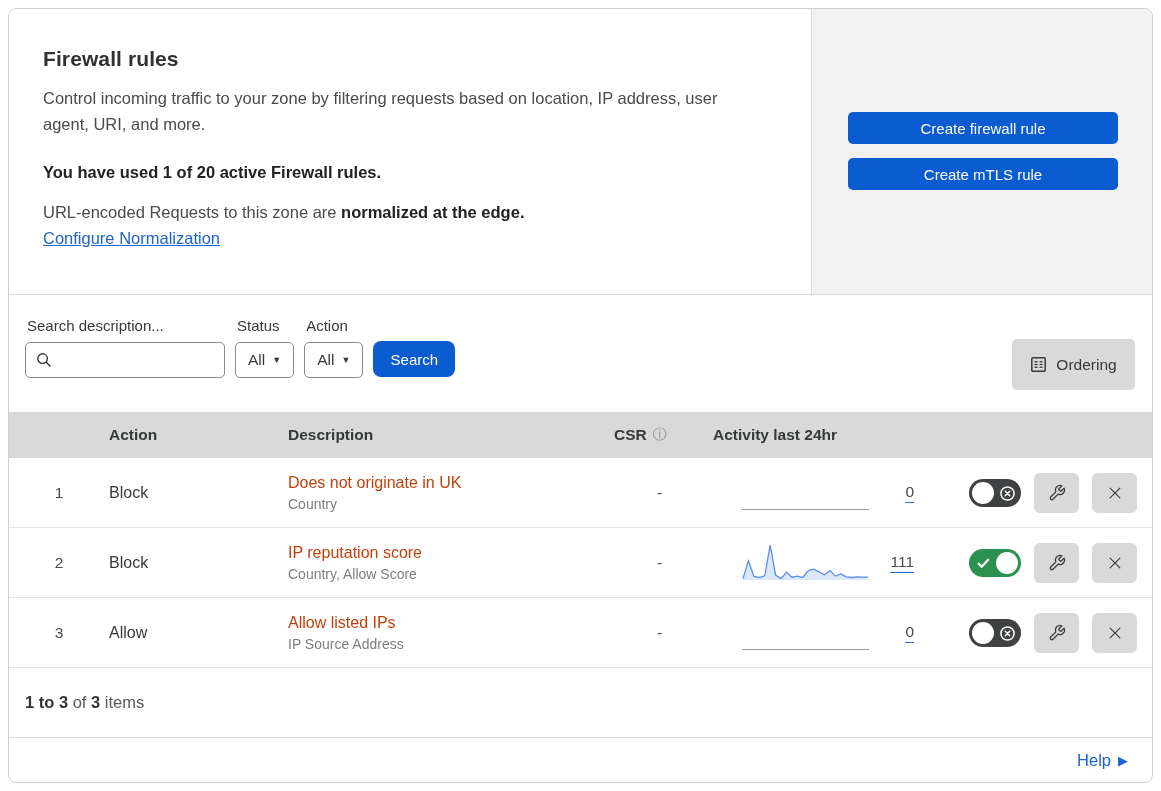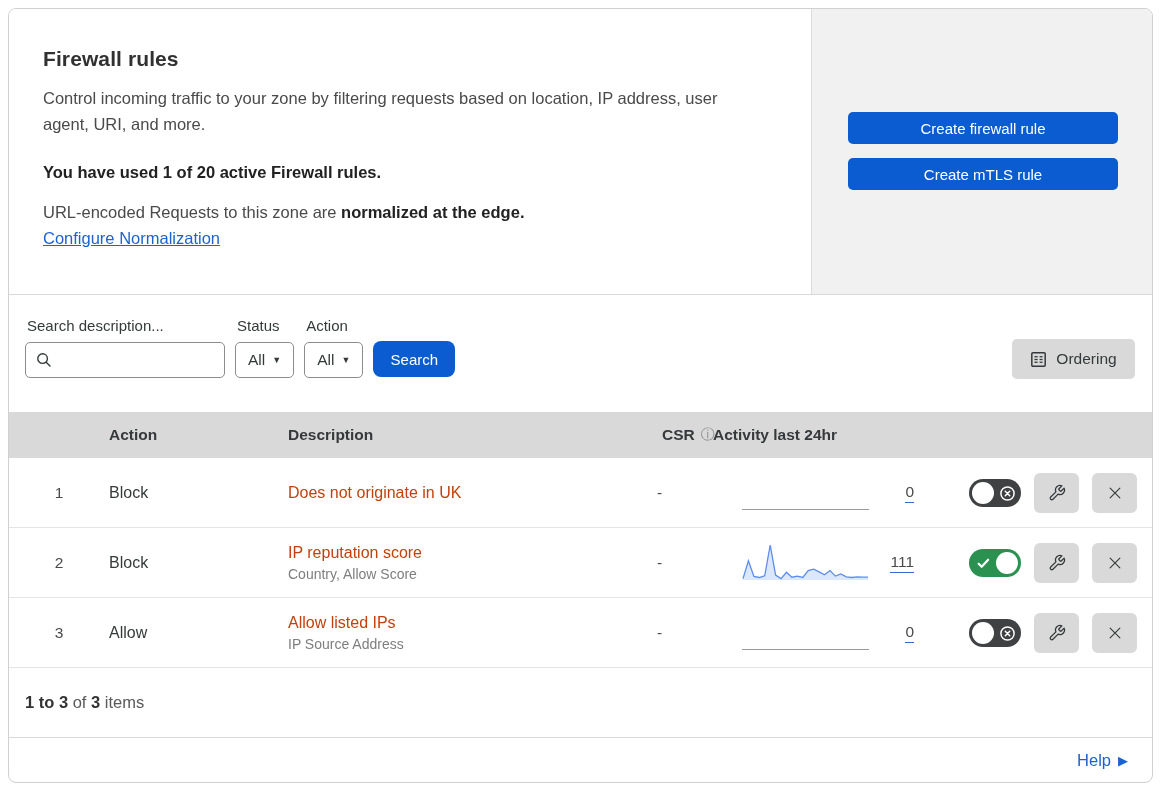--- a/index.html
+++ b/index.html
@@ -31,27 +31,27 @@
   
   .filterbar { height:117px; flex:none; display:flex; align-items:flex-start; padding:22px 17px 0 16px; }
   .fgroup { margin-right:10px; }
   .flabel { display:block; font-size:15px; color:#36393a; margin-bottom:8px; margin-left:2px; }
   .search-box { width:200px; height:36px; border:1px solid #8c8c8c; border-radius:5px; display:flex; align-items:center; padding:0 10px; background:#fff; }
   .search-box input { border:none; outline:none; flex:1; min-width:0; font-size:15px; font-family:inherit; margin-left:8px; background:transparent; }
   .dropdown { height:36px; border:1px solid #8c8c8c; border-radius:5px; background:#fff; display:flex; align-items:center; justify-content:center; padding:0 12px; font-size:15.5px; color:#36393a; cursor:pointer; }
   .dropdown .caret { font-size:9px; margin-left:7px; color:#36393a; }
   .btn-search { margin-top:24px; width:82px; height:36px; background:#0b5cd1; color:#fff; border:none; border-radius:8px; font-size:15px; font-family:inherit; cursor:pointer; }
   .spacer { flex:1; }
-  .btn-ordering { margin-top:22px; height:40px; width:123px; background:#d9d9d9; border:none; border-radius:5px; display:flex; align-items:center; justify-content:center; gap:9px; font-size:15.5px; font-family:inherit; color:#36393a; cursor:pointer; }
+  .btn-ordering { margin-top:22px; height:51px; width:123px; background:#d9d9d9; border:none; border-radius:5px; display:flex; align-items:center; justify-content:center; gap:9px; font-size:15.5px; font-family:inherit; color:#36393a; cursor:pointer; }
 
   
   .grid-cols { display:grid; grid-template-columns:100px 179px 326px 91px 225px 1fr; align-items:center; }
   .thead { height:46px; flex:none; background:#d9d9d9; font-weight:700; font-size:15.5px; color:#36393a; }
   .thead .col-activity, .row .col-activity { padding-left:8px; }
-  .col-csr { display:flex; align-items:flex-start; gap:6px;margin-left:48px; }
+  .col-csr { display:flex; align-items:flex-start; gap:6px; }
   .info { color:#8a8a8a; font-size:14px; font-weight:400; }
 
   .row { height:70px; flex:none; border-bottom:1px solid #e5e5e5; }
   .col-num { text-align:center; font-size:15.5px; color:#4a4a4a; }
   .col-action { font-size:16px; color:#36393a; }
   .desc-main { font-size:16px; color:#c2410c; }
   .desc-sub { font-size:14px; color:#7e7e7e; margin-top:4px; }
   .csr-val { text-align:center; font-size:15.5px; color:#4a4a4a; }
 
   .activity-cell { display:flex; align-items:center; }
@@ -148,20 +148,21 @@
     </div>
     <div class="col-activity">Activity last 24hr</div>
     <div></div>
   </div>
 
   <div class="row grid-cols">
     <div class="col-num">1</div>
     <div class="col-action">Block</div>
     <div>
       <div class="desc-main">Does not originate in UK</div>
+      <div class="desc-sub">Country</div>
     </div>
     <div class="csr-val">-</div>
     <div class="activity-cell col-activity">
       <div class="spark flat"></div>
       <a class="count-link">0</a>
     </div>
     <div class="controls">
       <div class="toggle off">
         <span class="knob"></span>
         <svg class="t-x" width="17" height="17" viewBox="0 0 16 16">

